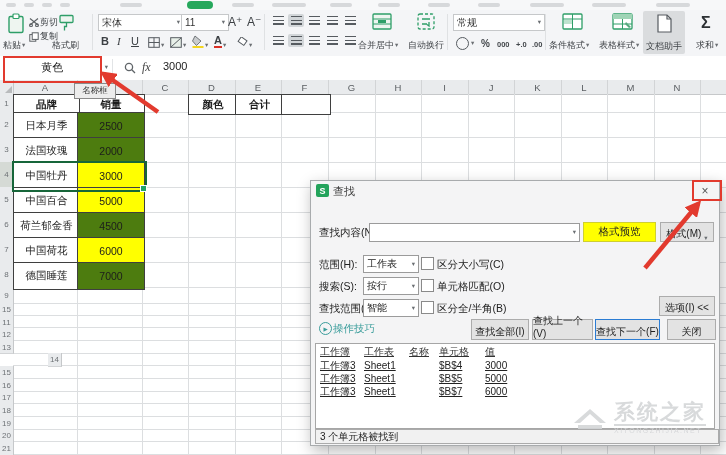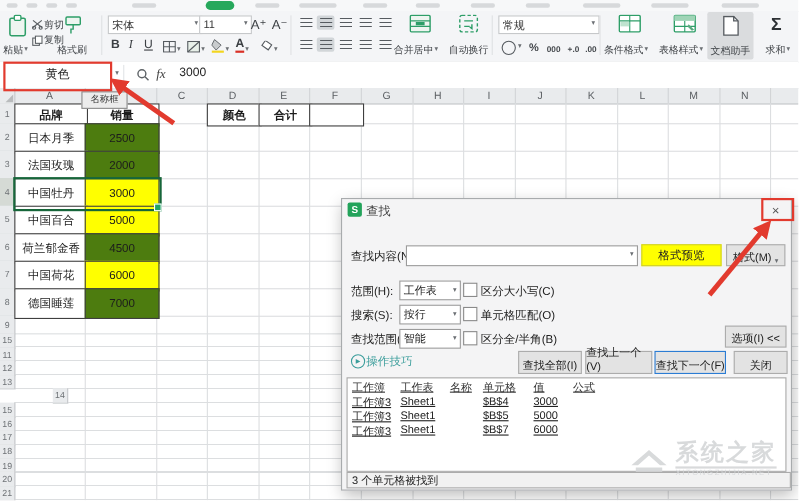--- a/index.html
+++ b/index.html
@@ -494,21 +494,20 @@
     <div class="dbtn focus" style="left:284px;top:138px;width:63px;height:19px;">查找下一个(F)</div>
     <div class="dbtn" style="left:356px;top:138px;width:47px;height:19px;">关闭</div>
 
     <div class="rlist">
       <div class="rrow head">
         <span class="c1">工作簿</span>
         <span class="c2">工作表</span>
         <span class="c3">名称</span>
         <span class="c4">单元格</span>
         <span class="c5">值</span>
-        <span class="c6">公式</span>
       </div>
       <div class="rrow">
         <span class="c1">工作簿3</span>
           <span class="c2">Sheet1</span>
         <span class="c3"></span>
           <span class="c4">$B$4</span>
         <span class="c5">3000</span>
           <span class="c6"></span>
       </div>
       <div class="rrow">

